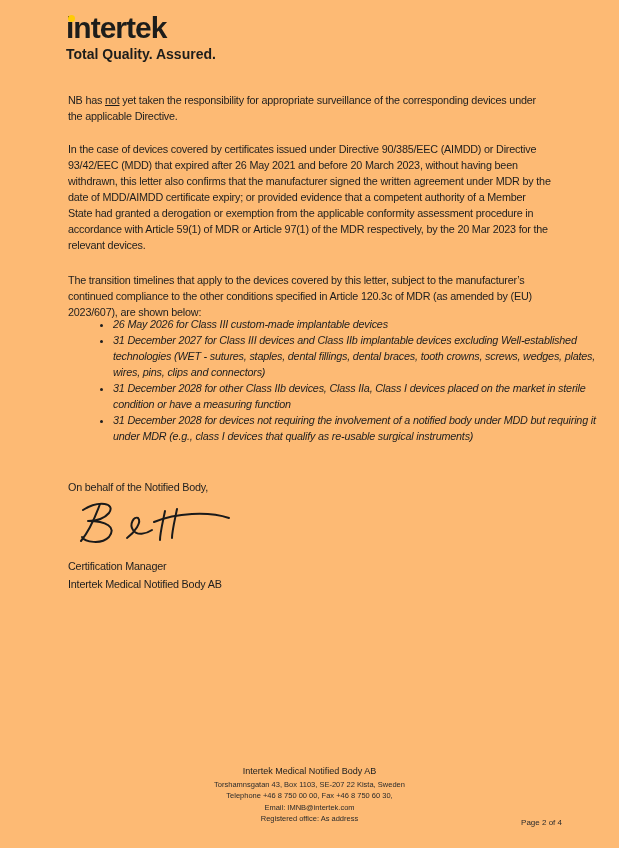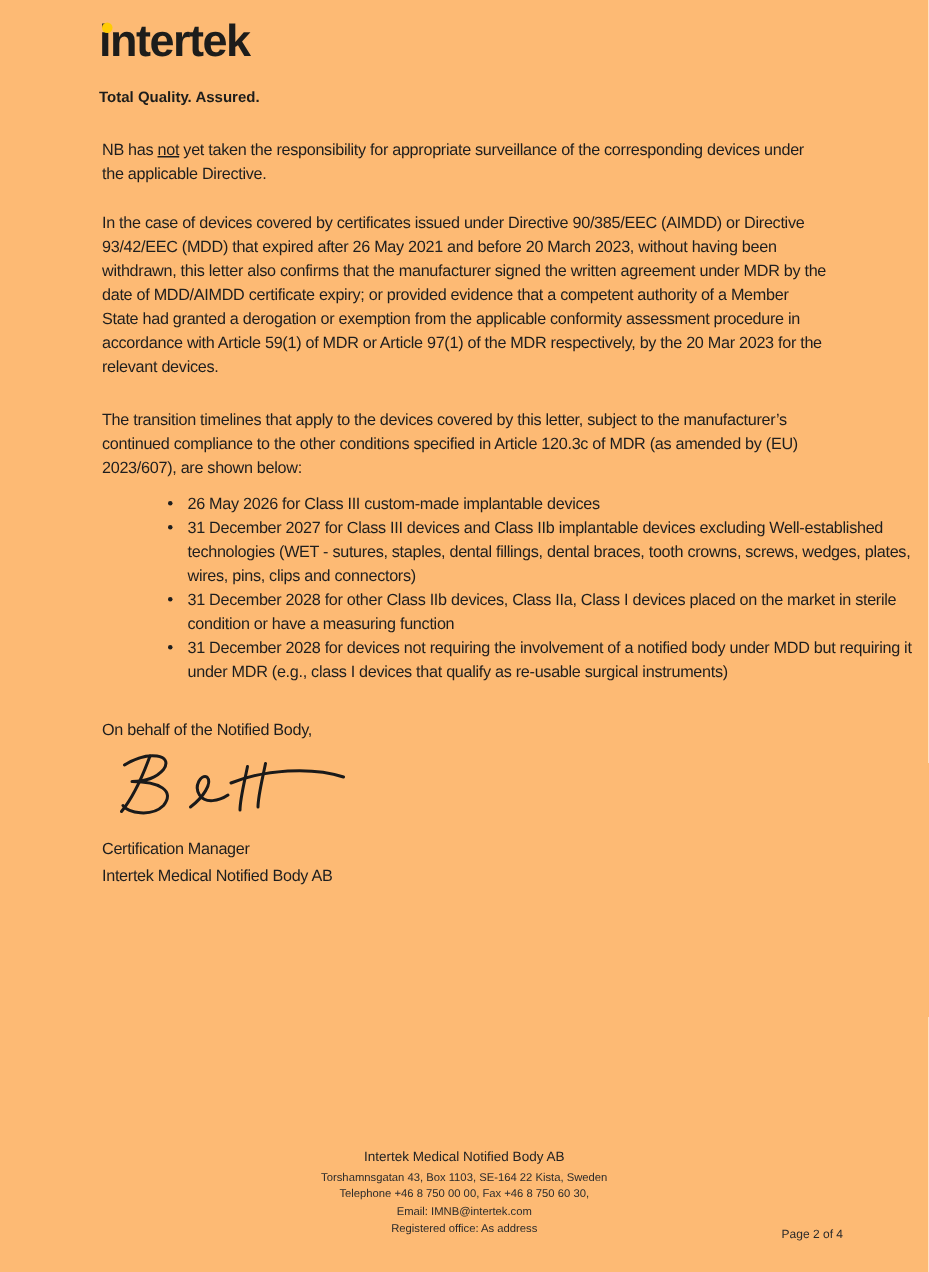--- a/index.html
+++ b/index.html
@@ -35,44 +35,45 @@
     position: absolute;
     left: 2px;
     top: 3px;
     width: 7px;
     height: 7px;
     border-radius: 50%;
     background: #ffcb05;
   }
   .logo-tagline {
     display: block;
-    margin-top: 16px;
-    font-size: 10px;
+    margin-top: 2px;
+    font-size: 14px;
     font-weight: 700;
     color: #1d1d1b;
   }
   
   .textblock {
     position: absolute;
     left: 68px;
     width: 484px;
     font-size: 10.8px;
     letter-spacing: -0.2px;
     line-height: 16px;
     color: #1e1e1e;
   }
   .p1 { top: 81px; }
   .p2 { top: 130px; }
   .p3 { top: 261px; }
   .underlined { text-decoration: underline; }
   .bullets {
     top: 316px;
-    margin: 12px;
+    margin: 0;
     padding: 0 0 0 45px;
     list-style: disc outside;
+    font-style: italic;
   }
   .bullets li { padding: 0; margin: 0; }
   .closing { top: 468px; }
   
   .signature {
     position: absolute;
     left: 72px;
     top: 497px;
   }
   
@@ -144,21 +145,21 @@
     </g>
   </svg>
 
   <div class="textblock signatory">
     <div>Certification Manager</div>
     <div>Intertek Medical Notified Body AB</div>
   </div>
 
   <div class="footer">
     <div class="footer-org">Intertek Medical Notified Body AB</div>
-    <div>Torshamnsgatan 43, Box 1103, SE-164 22 Kista, Sweden</div>
+    <div>Torshamnsgatan 43, Box 1103, SE-207 22 Kista, Sweden</div>
     <div>Telephone +46 8 750 00 00, Fax +46 8 750 60 30,</div>
     <div>Email: IMNB@intertek.com</div>
     <div>Registered office: As address</div>
   </div>
 
   <div class="page-number">Page 2 of 4</div>
 
 </div>
 
 </body></html>

